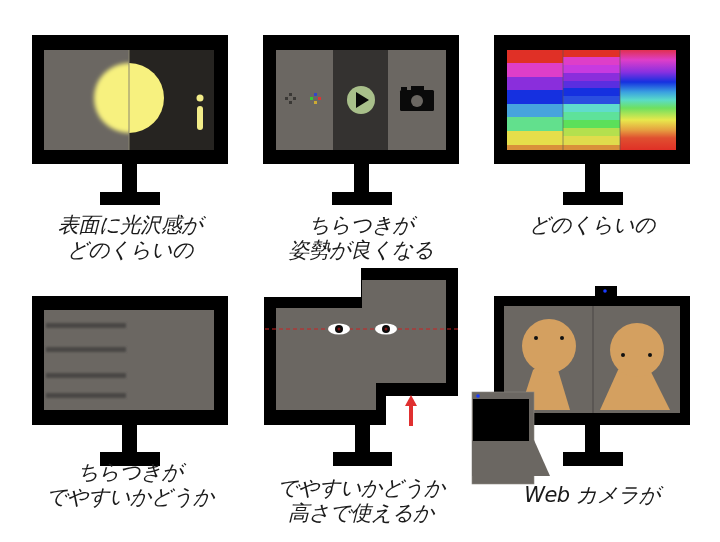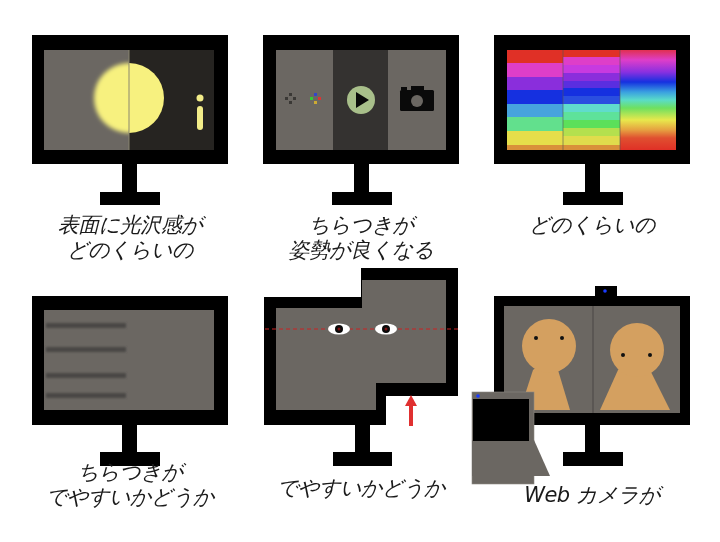--- a/index.html
+++ b/index.html
@@ -191,20 +191,21 @@
     </g>
     <g>
       <rect x="409" y="404" width="4" height="22" fill="#e03030"></rect>
       <polygon points="405,406 411,395 417,406" fill="#e03030"></polygon>
     </g>
   </svg>
   <div class="neck" style="left:355px;top:425px;width:15px;height:28px;"></div>
   <div class="base" style="left:333px;top:452px;width:59px;height:14px;"></div>
   <div class="caption" style="left:246px;top:476px;">
     <span>でやすいかどうか</span>
+    <span>高さで使えるか</span>
   </div>
 </div>
 
 <div>
   <svg width="720" height="542" style="left:0;top:0;">
 
     <g>
       <rect x="595" y="286" width="22" height="12" fill="#000"></rect>
       <circle cx="605" cy="291" r="1.8" fill="#1a3cff"></circle>
     </g>

